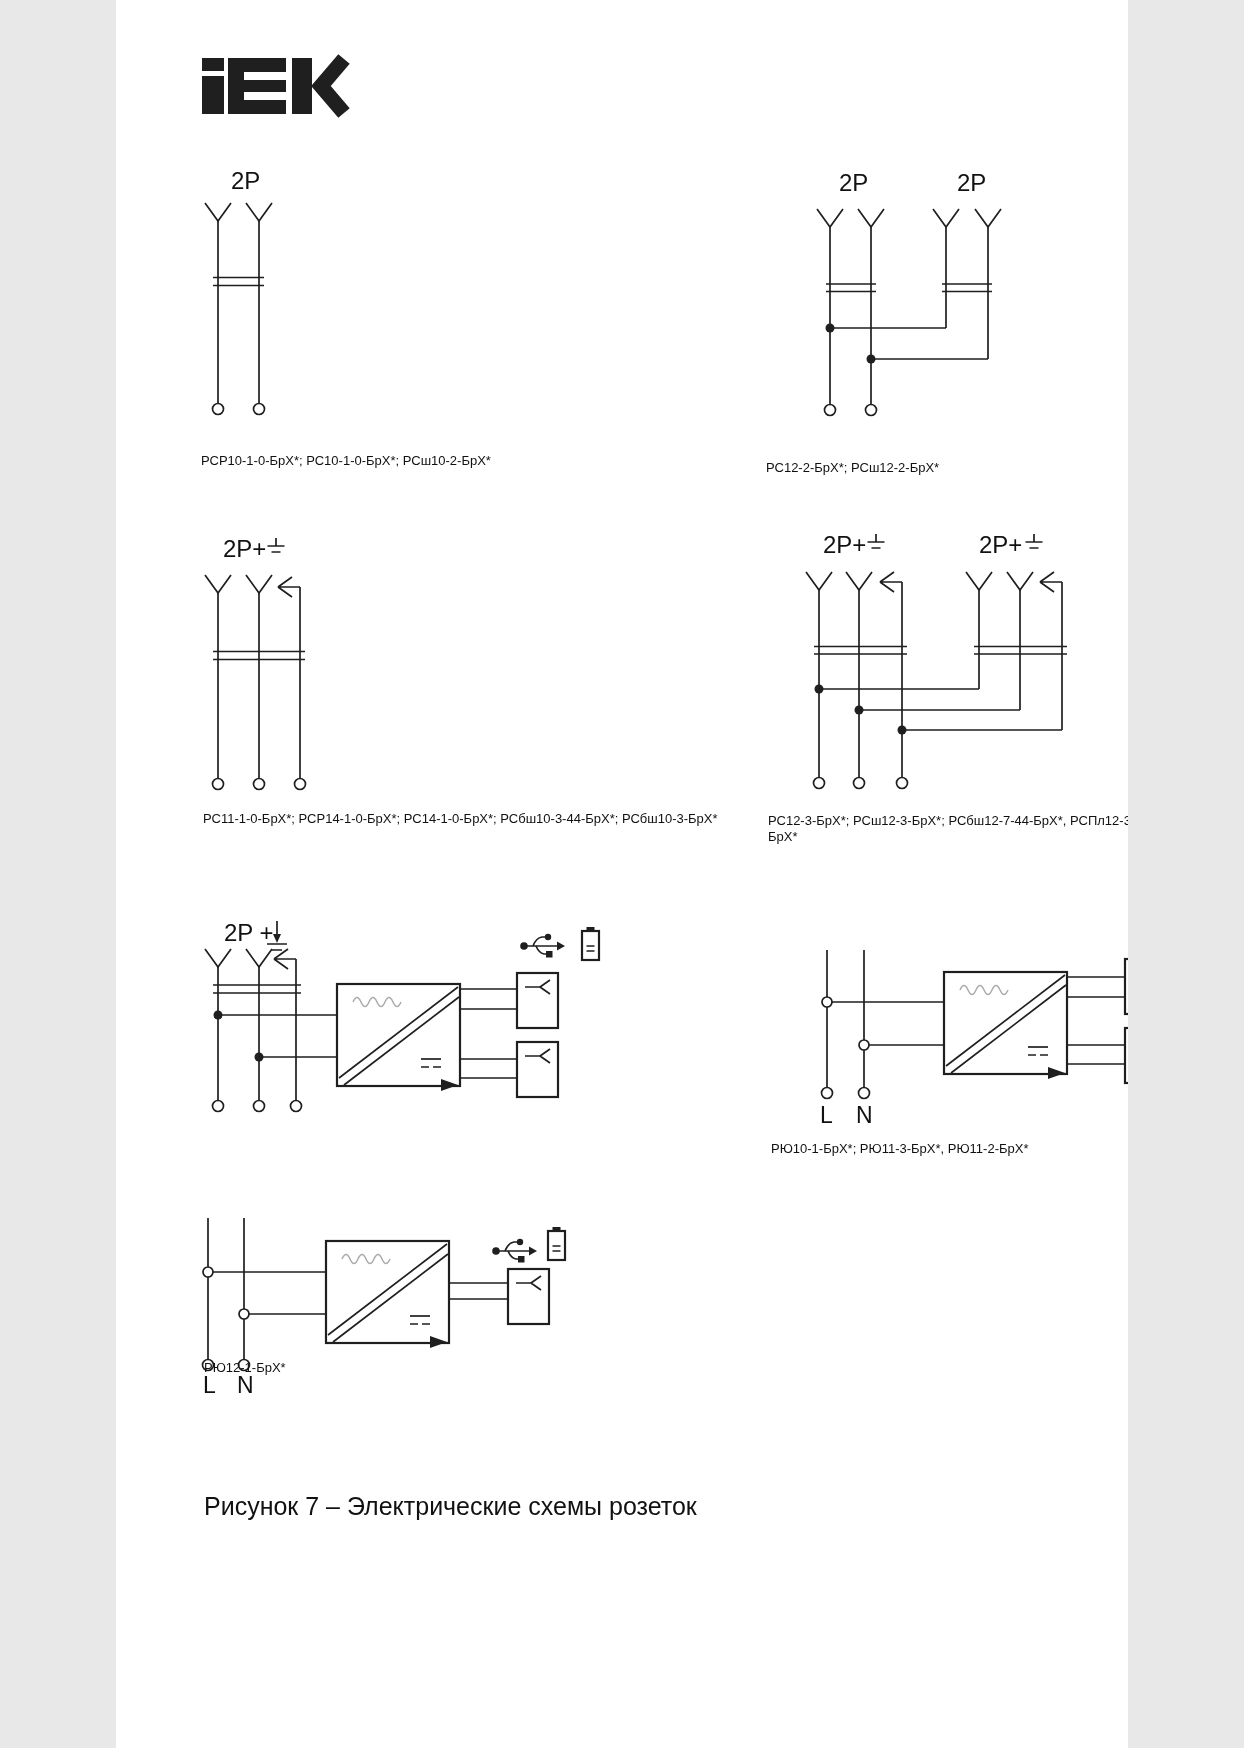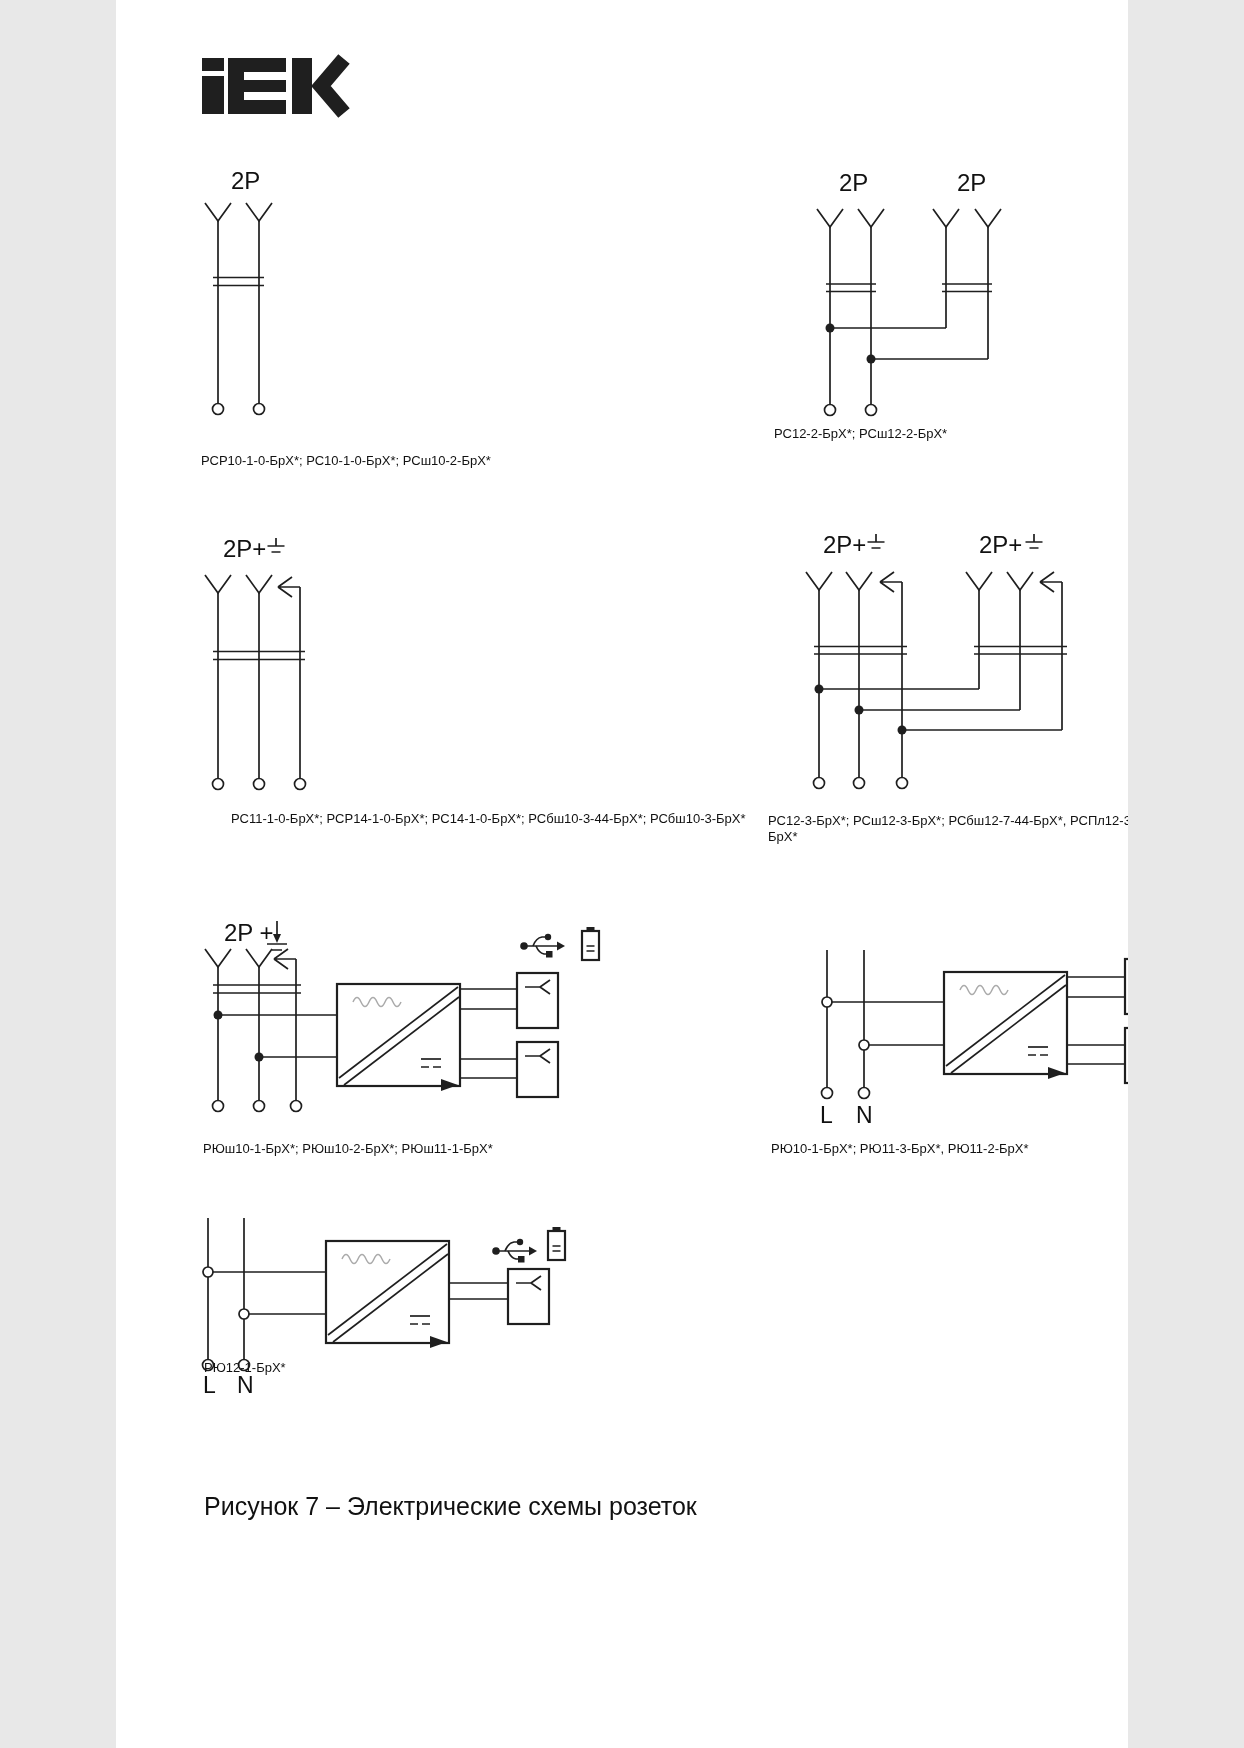--- a/index.html
+++ b/index.html
@@ -192,21 +192,20 @@
       <text class="lnlabel" x="121" y="1393">N</text>
       <use href="#conv" x="210" y="1241"></use>
       <path class="wire" d="M333,1283 H392 M333,1299 H392"></path>
       <use href="#usbport" x="392" y="1269"></use>
       <use href="#usbicon" x="376" y="1237"></use>
       <use href="#batticon" x="432" y="1227"></use>
     </g>
   </svg>
 
   <div class="cap" style="left:85px; top:453px;">РСР10-1-0-БрХ*; РС10-1-0-БрХ*; РСш10-2-БрХ*</div>
-  <div class="cap" style="left:650px; top:426px;margin-left:8px;">РС12-2-БрХ*; РСш12-2-БрХ*</div>
-  <div class="cap" style="left:87px; top:811px; width:530px;margin-left:28px;">РС11-1-0-БрХ*; РСР14-1-0-БрХ*; РС14-1-0-БрХ*; РСбш10-3-44-БрХ*; РСбш10-3-БрХ*</div>
+  <div class="cap" style="left:650px; top:460px;">РС12-2-БрХ*; РСш12-2-БрХ*</div>
+  <div class="cap" style="left:87px; top:811px; width:530px;">РС11-1-0-БрХ*; РСР14-1-0-БрХ*; РС14-1-0-БрХ*; РСбш10-3-44-БрХ*; РСбш10-3-БрХ*</div>
   <div class="cap" style="left:652px; top:813px; width:485px;">РС12-3-БрХ*; РСш12-3-БрХ*; РСбш12-7-44-БрХ*, РСПл12-3-БрХ*; РСшПл12-3-БрХ*</div>
-  <div class="cap" style="left:87px; top:1141px;">РЮш10-1-БрХ*; РЮш10-2-БрХ*; РЮш11-1-БрХ*</div>
   <div class="cap" style="left:655px; top:1141px;">РЮ10-1-БрХ*; РЮ11-3-БрХ*, РЮ11-2-БрХ*</div>
   <div class="cap" style="left:88px; top:1360px;">РЮ12-1-БрХ*</div>
 
   <div class="figcap">Рисунок 7 – Электрические схемы розеток</div>
 </div>
 
 </body></html>

